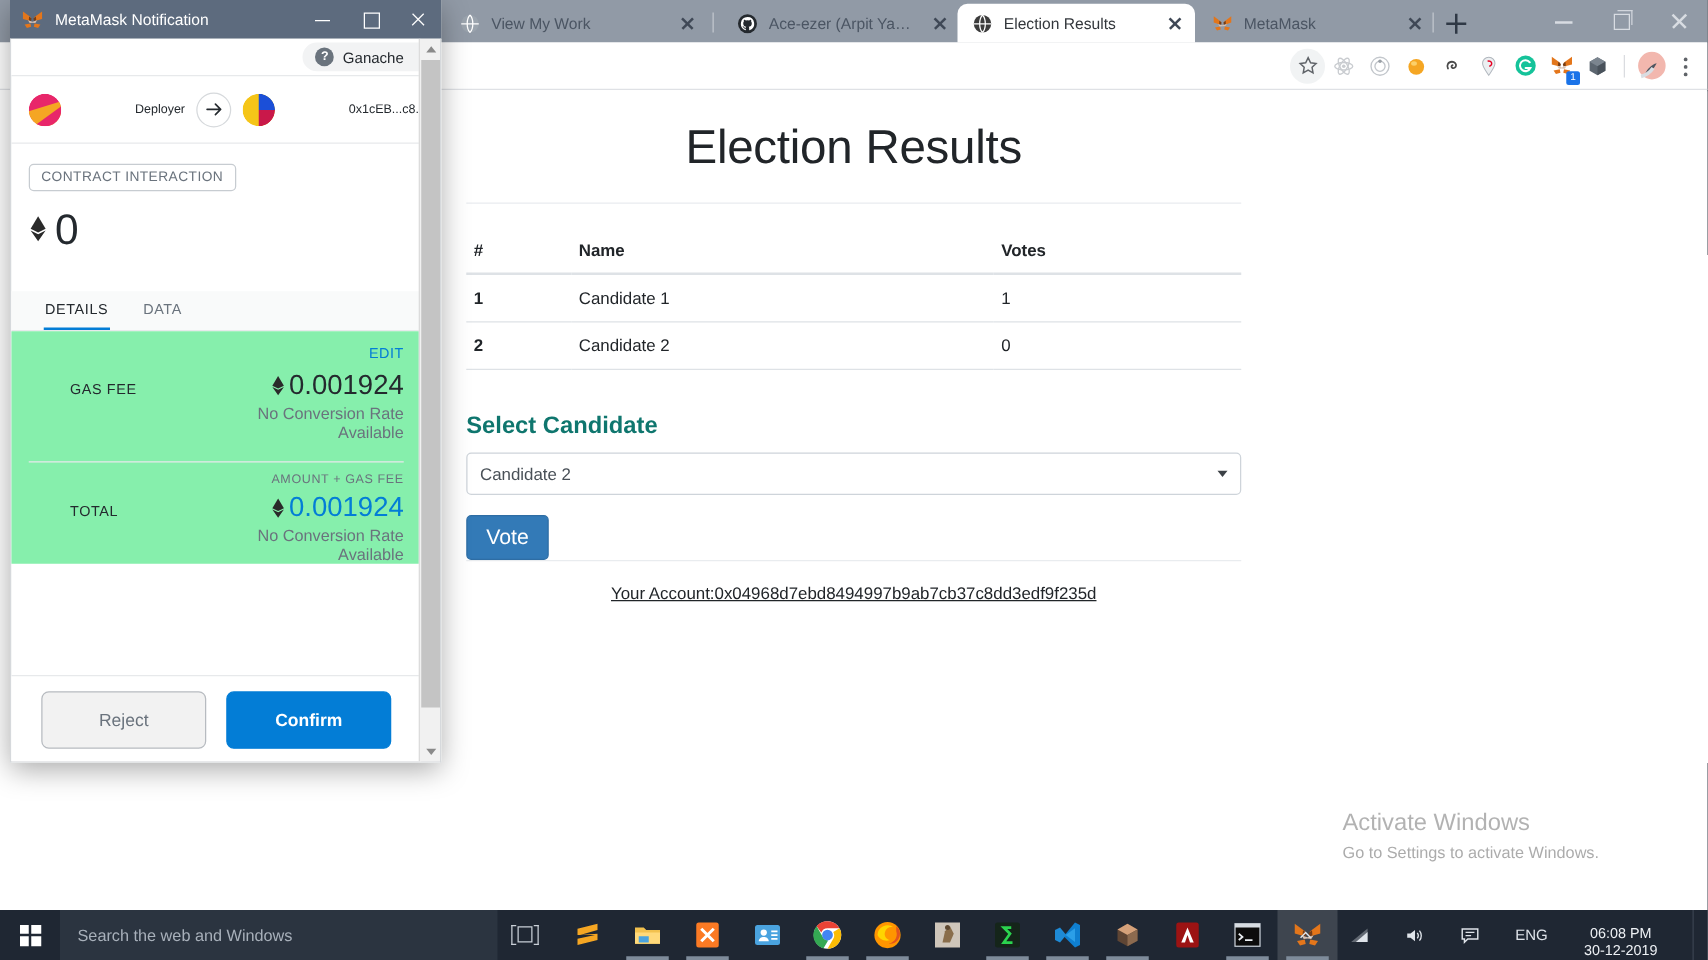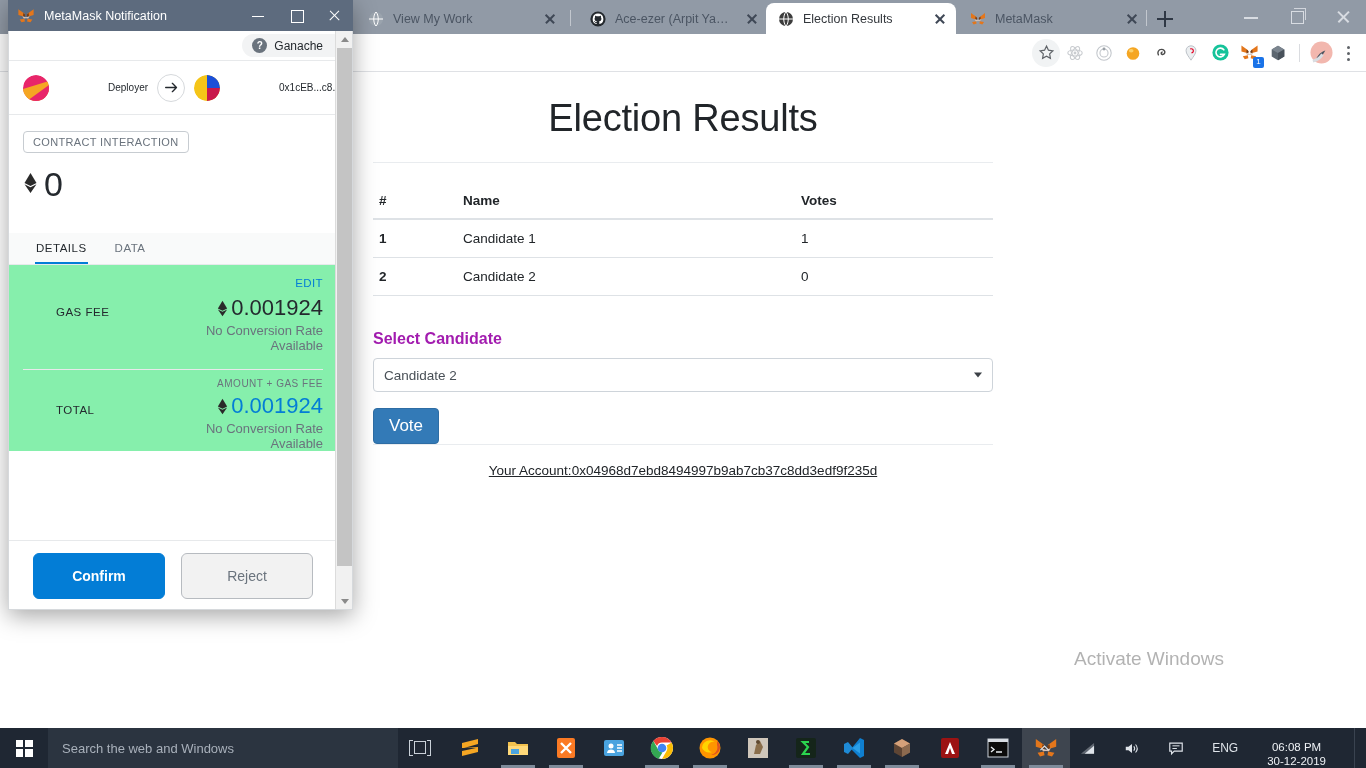--- a/index.html
+++ b/index.html
@@ -123,21 +123,21 @@
   }
   table.results td {
     font-size: 13.5px; color: #212529; padding: 11px 6px;
     border-bottom: 1px solid #dee2e6;
   }
   table.results td.idx, table.results th.idx { width: 84px; font-weight: bold; }
   table.results td.idx { font-weight: bold; }
   table.results th.name, table.results td.name { width: 338px; }
 
   .form-label {
-    font-size: 16px; font-weight: bold; color: #a21caf; margin-top: 34px;
+    font-size: 19px; font-weight: bold; color: #0f766e; margin-top: 34px;
     display: block;
   }
   .select-box {
     margin-top: 10px; height: 34px; width: 100%;
     border: 1px solid #ced4da; border-radius: 4px; background: #fff;
     display: flex; align-items: center; padding: 0 10px;
     font-size: 13.5px; color: #495057; position: relative;
   }
   .select-caret {
     position: absolute; right: 10px; top: 50%; transform: translateY(-50%);
@@ -514,20 +514,21 @@
         <button class="vote-btn">Vote</button>
 
         <hr class="rule account-rule">
         <div class="account-line">Your Account:0x04968d7ebd8494997b9ab7cb37c8dd3edf9f235d</div>
       </div>
     </div>
   </div>
 
   <div class="watermark">
     <div class="wm-title">Activate Windows</div>
+    <div class="wm-sub">Go to Settings to activate Windows.</div>
   </div>
 
   <div class="mm-window">
 
     <div class="mm-titlebar">
       <span class="mm-fox">
         <svg viewBox="0 0 20 20" width="18" height="18">
           <path d="M1.5 2.5l7 5.1-1.2 3L1.5 9z" fill="#e2761b"></path>
           <path d="M18.5 2.5l-7 5.1 1.2 3 5.8-1.6z" fill="#e4761b"></path>
           <path d="M3 14l2 3 3.8-1-.6-3z" fill="#e4761b"></path>
@@ -633,22 +634,22 @@
                     </svg>
                 </span>
                 <span class="mm-fee-num blue">0.001924</span>
               </div>
               <div class="mm-fee-sub">No Conversion Rate Available</div>
             </div>
           </div>
         </div>
 
         <div class="mm-footer">
+          <div class="mm-btn reject">Reject</div>
           <div class="mm-btn confirm">Confirm</div>
-          <div class="mm-btn reject">Reject</div>
         </div>
       </div>
 
       <div class="mm-scroll">
         <div class="arrow up"></div>
         <div class="thumb"></div>
         <div class="arrow down"></div>
       </div>
     </div>
   </div>

